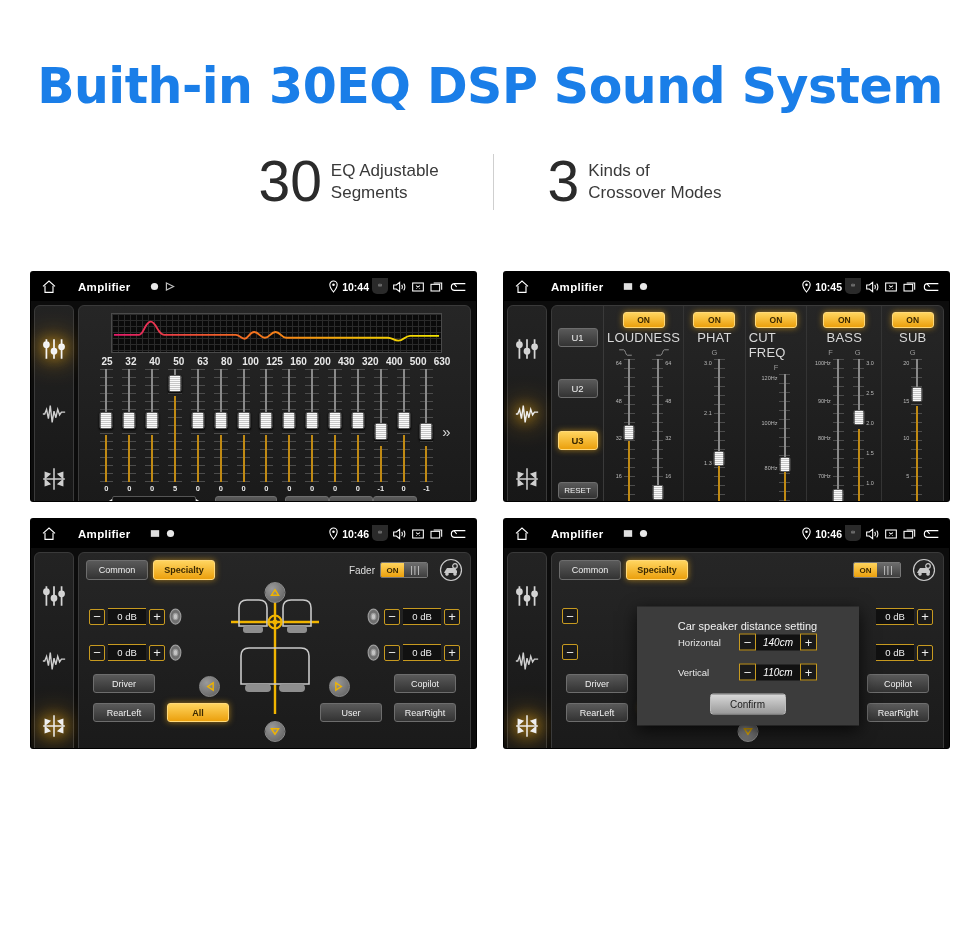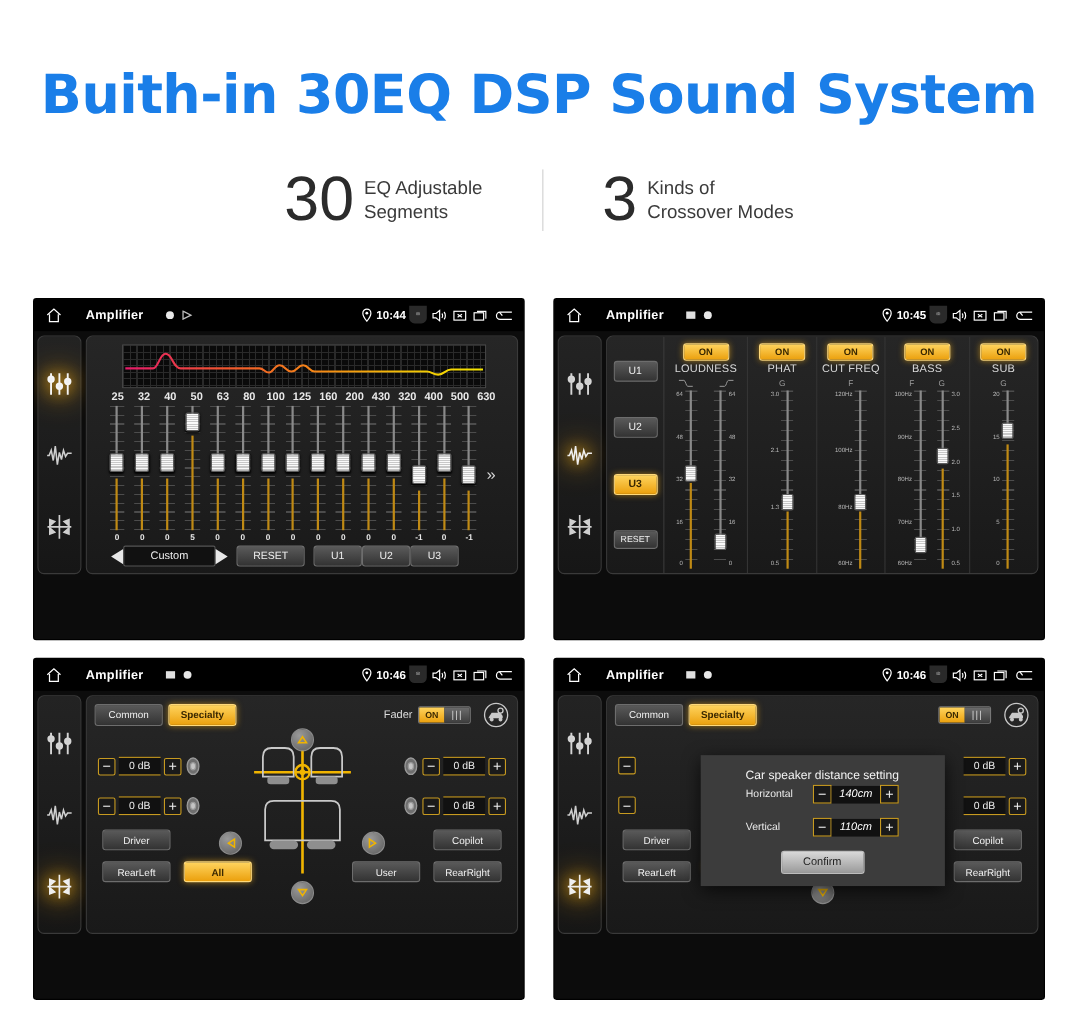--- a/index.html
+++ b/index.html
@@ -51,21 +51,21 @@
   }
   
   .screens {
     margin-top: 62px;
     display: grid;
     grid-template-columns: 445px 445px;
     justify-content: center;
     gap: 18px 28px;
   }
   .screen {
-    width: 445px; height: 309px;
+    width: 445px; height: 229px;
     background: #0c0c0c;
     border-radius: 2px;
     position: relative;
     overflow: hidden;
     box-shadow: 0 0 0 1px #000;
   }
   
   .statusbar {
     height: 29px;
     background: #000;
@@ -174,21 +174,21 @@
   .xo-left .btn { width: 40px; }
   .xo-cols { flex: 1; display: flex; }
   .xo-col {
     flex: 1; border-right: 1px solid #343434;
     display: flex; flex-direction: column; align-items: center;
     padding: 6px 3px 4px;
   }
   .xo-col:last-child { border-right: none; }
   .xo-col.wide { flex: 1.25; }
   .xo-on { width: 42px; font-size: 8.5px; padding: 2px 0; }
-  .xo-label { color: #d9d9d9; font-size: 10px; margin-top: 2px; letter-spacing: .2px; }
+  .xo-label { color: #d9d9d9; font-size: 13px; margin-top: 2px; letter-spacing: .2px; }
   .xo-sub { color: #9a9a9a; font-size: 7.5px; margin-top: 3px; display: flex; gap: 22px; }
   .xo-sliders { flex: 1; display: flex; width: 100%; justify-content: space-around; padding-top: 2px;}
   .xo-unit { display: flex; align-items: stretch; gap: 2px; }
   .xo-scale { display: flex; flex-direction: column; justify-content: space-between; color: #b9b9b9; font-size: 5.5px; text-align: right; padding: 1px 0;}
   .xo-track {
     width: 11px; position: relative;
     background: repeating-linear-gradient(to bottom,#4c4c4c 0 1px, transparent 1px 9px);
   }
   .xo-knob {
     position: absolute; left: 50%; transform: translateX(-50%);

